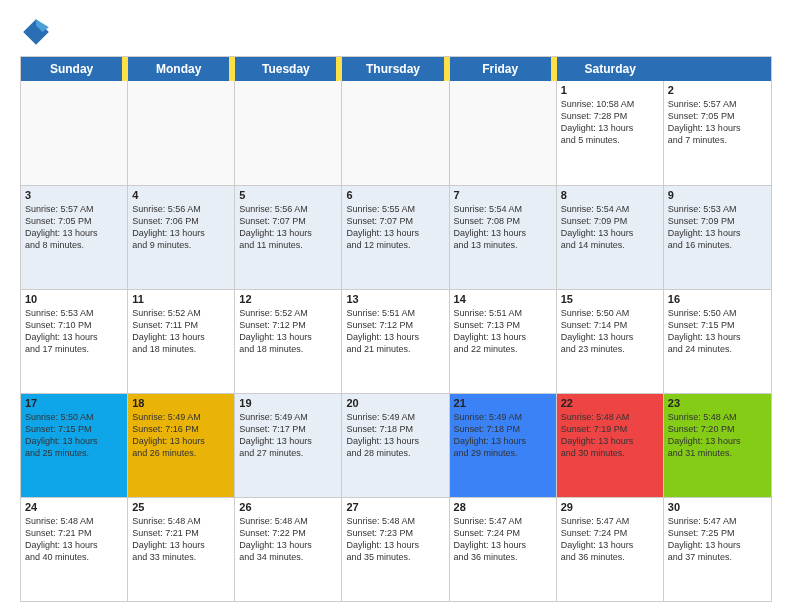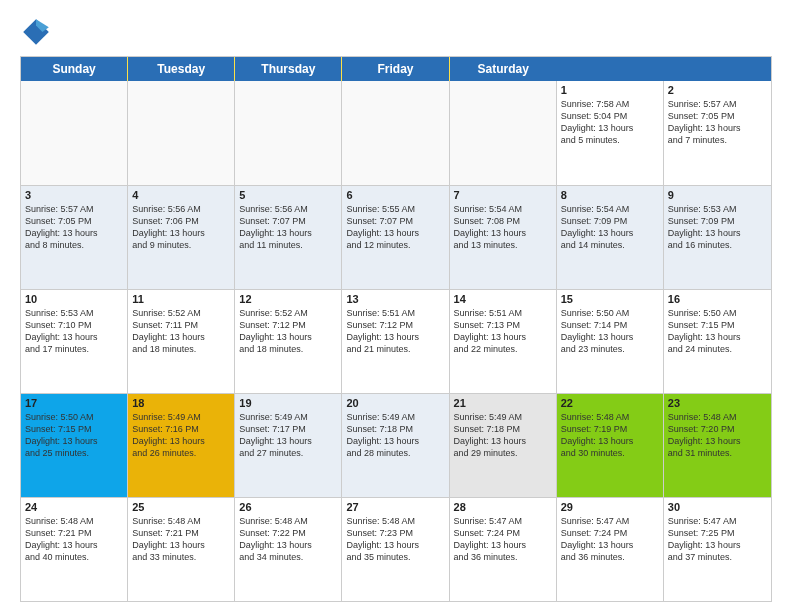--- a/index.html
+++ b/index.html
@@ -62,21 +62,21 @@
       display: grid;
       grid-template-columns: repeat(7, 1fr);
       background: #2a6eb5;
     }
     .cal-header-cell {
       color: #fff;
       font-size: 12px;
       font-weight: bold;
       padding: 5px 4px;
       text-align: center;
-      border-right: 1px solid #fde047;
+      border-right: 6px solid #fde047;
     }
     .cal-header-cell:last-child { border-right: none; }
     .cal-body {
       flex: 1;
       display: grid;
       grid-template-rows: repeat(5, 1fr);
     }
     .cal-row {
       display: grid;
       grid-template-columns: repeat(7, 1fr);
@@ -123,36 +123,37 @@
     </div>
     <div class="title-block">
       <div class="month-title"></div>
       <div class="location"></div>
     </div>
   </div>
 
   <div class="calendar">
     <div class="cal-header">
     <div class="cal-header-cell">Sunday</div>
+        <div class="cal-header-cell">Monday</div>
         <div class="cal-header-cell">Tuesday</div>
         <div class="cal-header-cell">Thursday</div>
         <div class="cal-header-cell">Friday</div>
         <div class="cal-header-cell">Saturday</div>
       </div>
     <div class="cal-body">
     <div class="cal-row">
           <div class="cal-cell empty"></div>
           <div class="cal-cell empty"></div>
           <div class="cal-cell empty"></div>
           <div class="cal-cell empty"></div>
           <div class="cal-cell empty"></div>
           <div class="cal-cell">
             <div class="day-num">1</div>
-            <div class="cell-line">Sunrise: 7:58 AM</div>
-            <div class="cell-line">Sunset: 5:04 PM</div>
+            <div class="cell-line">Sunrise: 10:58 AM</div>
+            <div class="cell-line">Sunset: 7:28 PM</div>
             <div class="cell-line">Daylight: 13 hours</div>
             <div class="cell-line">and 5 minutes.</div>
           </div>
           <div class="cal-cell">
             <div class="day-num">2</div>
             <div class="cell-line">Sunrise: 5:57 AM</div>
             <div class="cell-line">Sunset: 7:05 PM</div>
             <div class="cell-line">Daylight: 13 hours</div>
             <div class="cell-line">and 7 minutes.</div>
           </div>
@@ -281,28 +282,28 @@
             <div class="cell-line">Daylight: 13 hours</div>
             <div class="cell-line">and 27 minutes.</div>
           </div>
           <div class="cal-cell alt-row" style="background: rgb(232, 238, 245);">
             <div class="day-num">20</div>
             <div class="cell-line">Sunrise: 5:49 AM</div>
             <div class="cell-line">Sunset: 7:18 PM</div>
             <div class="cell-line">Daylight: 13 hours</div>
             <div class="cell-line">and 28 minutes.</div>
           </div>
-          <div class="cal-cell alt-row" style="background: #e5e5e5;">
+          <div class="cal-cell alt-row" style="background: #3b82f6;">
             <div class="day-num">21</div>
             <div class="cell-line">Sunrise: 5:49 AM</div>
             <div class="cell-line">Sunset: 7:18 PM</div>
             <div class="cell-line">Daylight: 13 hours</div>
             <div class="cell-line">and 29 minutes.</div>
           </div>
-          <div class="cal-cell alt-row" style="background: #84cc16;">
+          <div class="cal-cell alt-row" style="background: #ef4444;">
             <div class="day-num">22</div>
             <div class="cell-line">Sunrise: 5:48 AM</div>
             <div class="cell-line">Sunset: 7:19 PM</div>
             <div class="cell-line">Daylight: 13 hours</div>
             <div class="cell-line">and 30 minutes.</div>
           </div>
           <div class="cal-cell alt-row" style="background: #84cc16;">
             <div class="day-num">23</div>
             <div class="cell-line">Sunrise: 5:48 AM</div>
             <div class="cell-line">Sunset: 7:20 PM</div>

